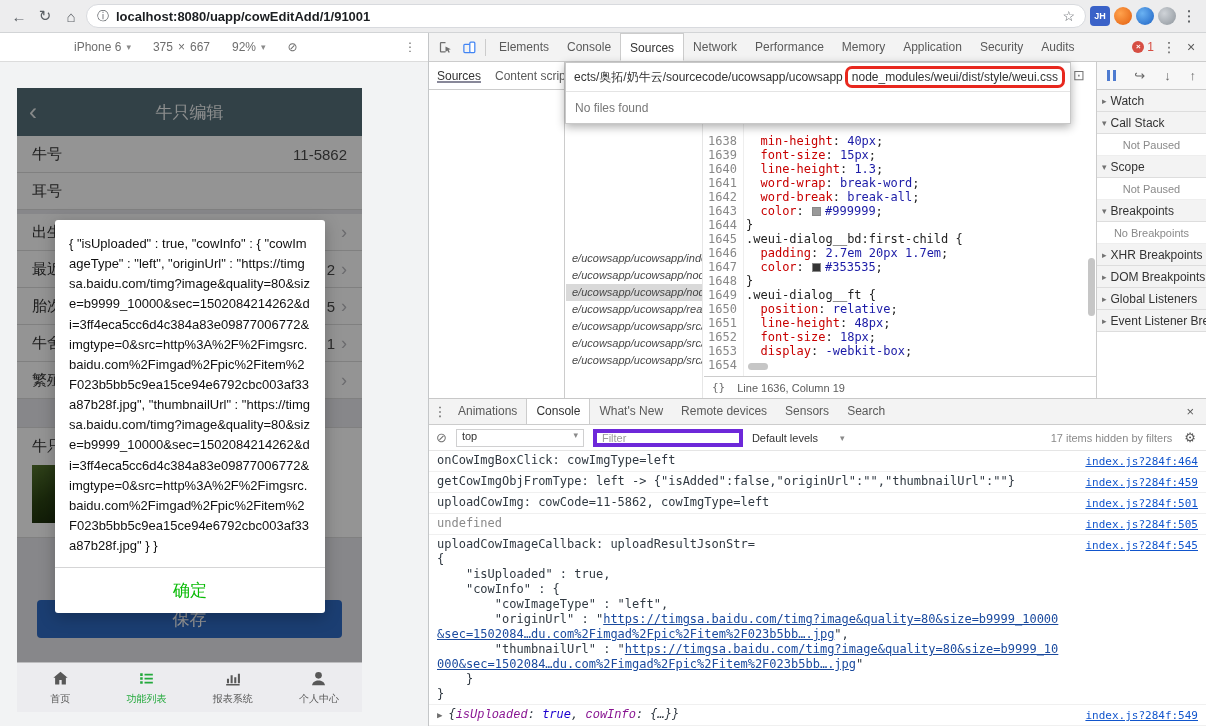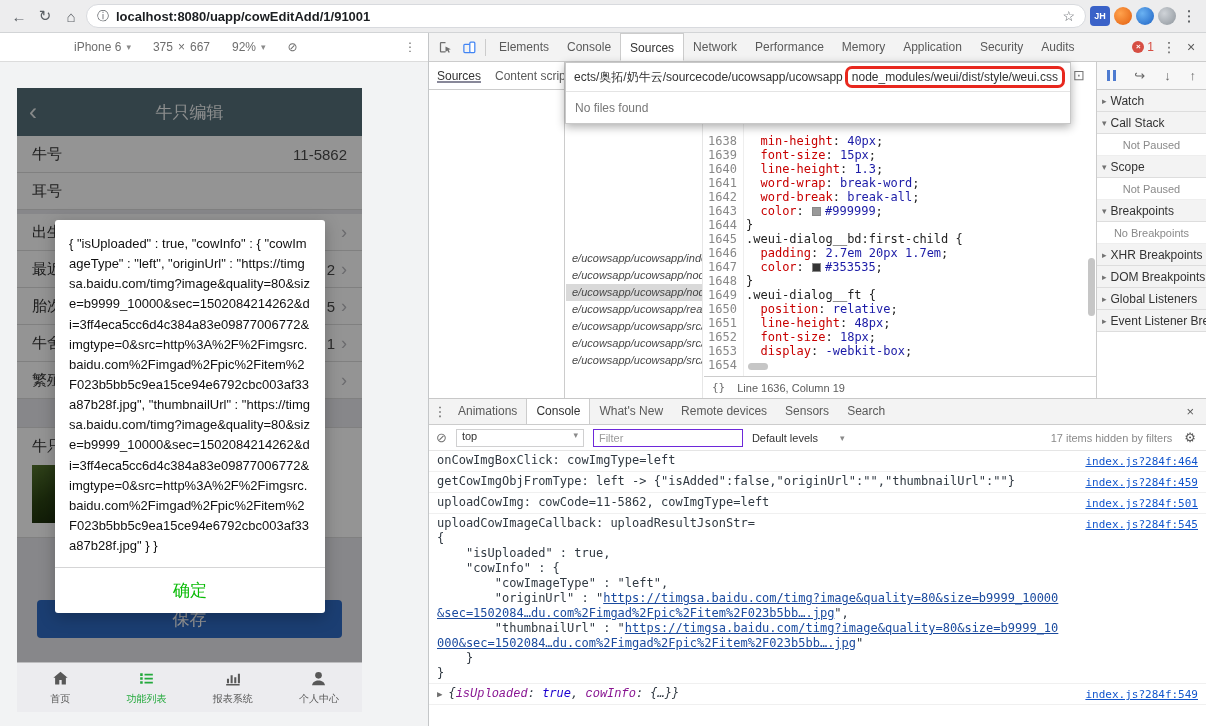--- a/index.html
+++ b/index.html
@@ -138,21 +138,21 @@
   .drawer-more { color:#5a5a5a; width:18px; text-align:center; font-size:13px; }
   .drawer-tab { padding:0 9px; height:25px; line-height:25px; font-size:12px; color:#5a5a5a; white-space:nowrap; }
   .drawer-tab.active { background:#fff; border-left:1px solid #ccc; border-right:1px solid #ccc; color:#333; }
   .drawer-close { margin-left:auto; color:#5a5a5a; padding:0 10px; font-size:13px; }
 
   .console-toolbar { height:26px; border-bottom:1px solid #e5e5e5; display:flex; align-items:center; gap:9px;
     padding:0 7px; font-size:11px; color:#5a5a5a; }
   .clear-ico { font-size:13px; color:#6e6e6e; }
   .ctx-select { width:128px; height:18px; border:1px solid #d0d0d1; display:flex; align-items:flex-start;
     justify-content:space-between; padding:0 5px; color:#333; }
-  .filter-input { width:150px; height:18px; border:1px solid #6d28d9; padding:0 5px; font-size:11px;
+  .filter-input { width:150px; height:18px; border:4px solid #6d28d9; padding:0 5px; font-size:11px;
     color:#333; font-family:"Liberation Sans",sans-serif; }
   .filter-input::placeholder { color:#9a9a9a; }
   .levels { display:flex; gap:22px; align-items:center; color:#333; }
   .hidden-note { margin-left:auto; color:#8a8a8a; }
   .gear-ico { color:#5a5a5a; font-size:13px; padding:0 3px; }
 
   .console-scroll { position:absolute; top:52px; left:0; right:0; bottom:0; overflow:hidden;
     font-family:"DejaVu Sans Mono","Liberation Mono",monospace; font-size:12px; }
   .msg { border-bottom:1px solid #f0f0f0; padding:2px 8px; display:flex; justify-content:space-between;
     align-items:flex-start; gap:20px; line-height:15px; }
@@ -471,20 +471,24 @@
             <div class="msg-link">index.js?284f:464</div>
           </div>
           <div class="msg">
             <div class="msg-text">getCowImgObjFromType: left -&gt; {"isAdded":false,"originUrl":"","thumbnailUrl":""}</div>
             <div class="msg-link">index.js?284f:459</div>
           </div>
           <div class="msg">
             <div class="msg-text">uploadCowImg: cowCode=11-5862, cowImgType=left</div>
             <div class="msg-link">index.js?284f:501</div>
           </div>
+          <div class="msg muted">
+            <div class="msg-text">undefined</div>
+            <div class="msg-link">index.js?284f:505</div>
+          </div>
           <div class="msg">
             <div class="msg-text"><div>uploadCowImageCallback: uploadResultJsonStr=</div><div><span>{</span></div><div><span>    "isUploaded" : true,</span></div><div><span>    "cowInfo" : {</span></div><div><span>        "cowImageType" : "left",</span></div><div><span>        "originUrl" : "</span><span class="msg-url">https://timgsa.baidu.com/timg?image&amp;quality=80&amp;size=b9999_10000&amp;sec=1502084…du.com%2Fimgad%2Fpic%2Fitem%2F023b5bb….jpg</span><span>",</span></div><div><span>        "thumbnailUrl" : "</span><span class="msg-url">https://timgsa.baidu.com/timg?image&amp;quality=80&amp;size=b9999_10000&amp;sec=1502084…du.com%2Fimgad%2Fpic%2Fitem%2F023b5bb….jpg</span><span>"</span></div><div><span>    }</span></div><div><span>}</span></div></div>
             <div class="msg-link">index.js?284f:545</div>
           </div>
           <div class="msg">
             <div class="msg-text"><span class="tri">▶</span><span class="preview"><span>{</span><span class="tok-key">isUploaded</span><span>: </span><span class="tok-bool">true</span><span>, </span><span class="tok-key">cowInfo</span><span>: {…}}</span></span></div>
             <div class="msg-link">index.js?284f:549</div>
           </div>
         </div>
 

